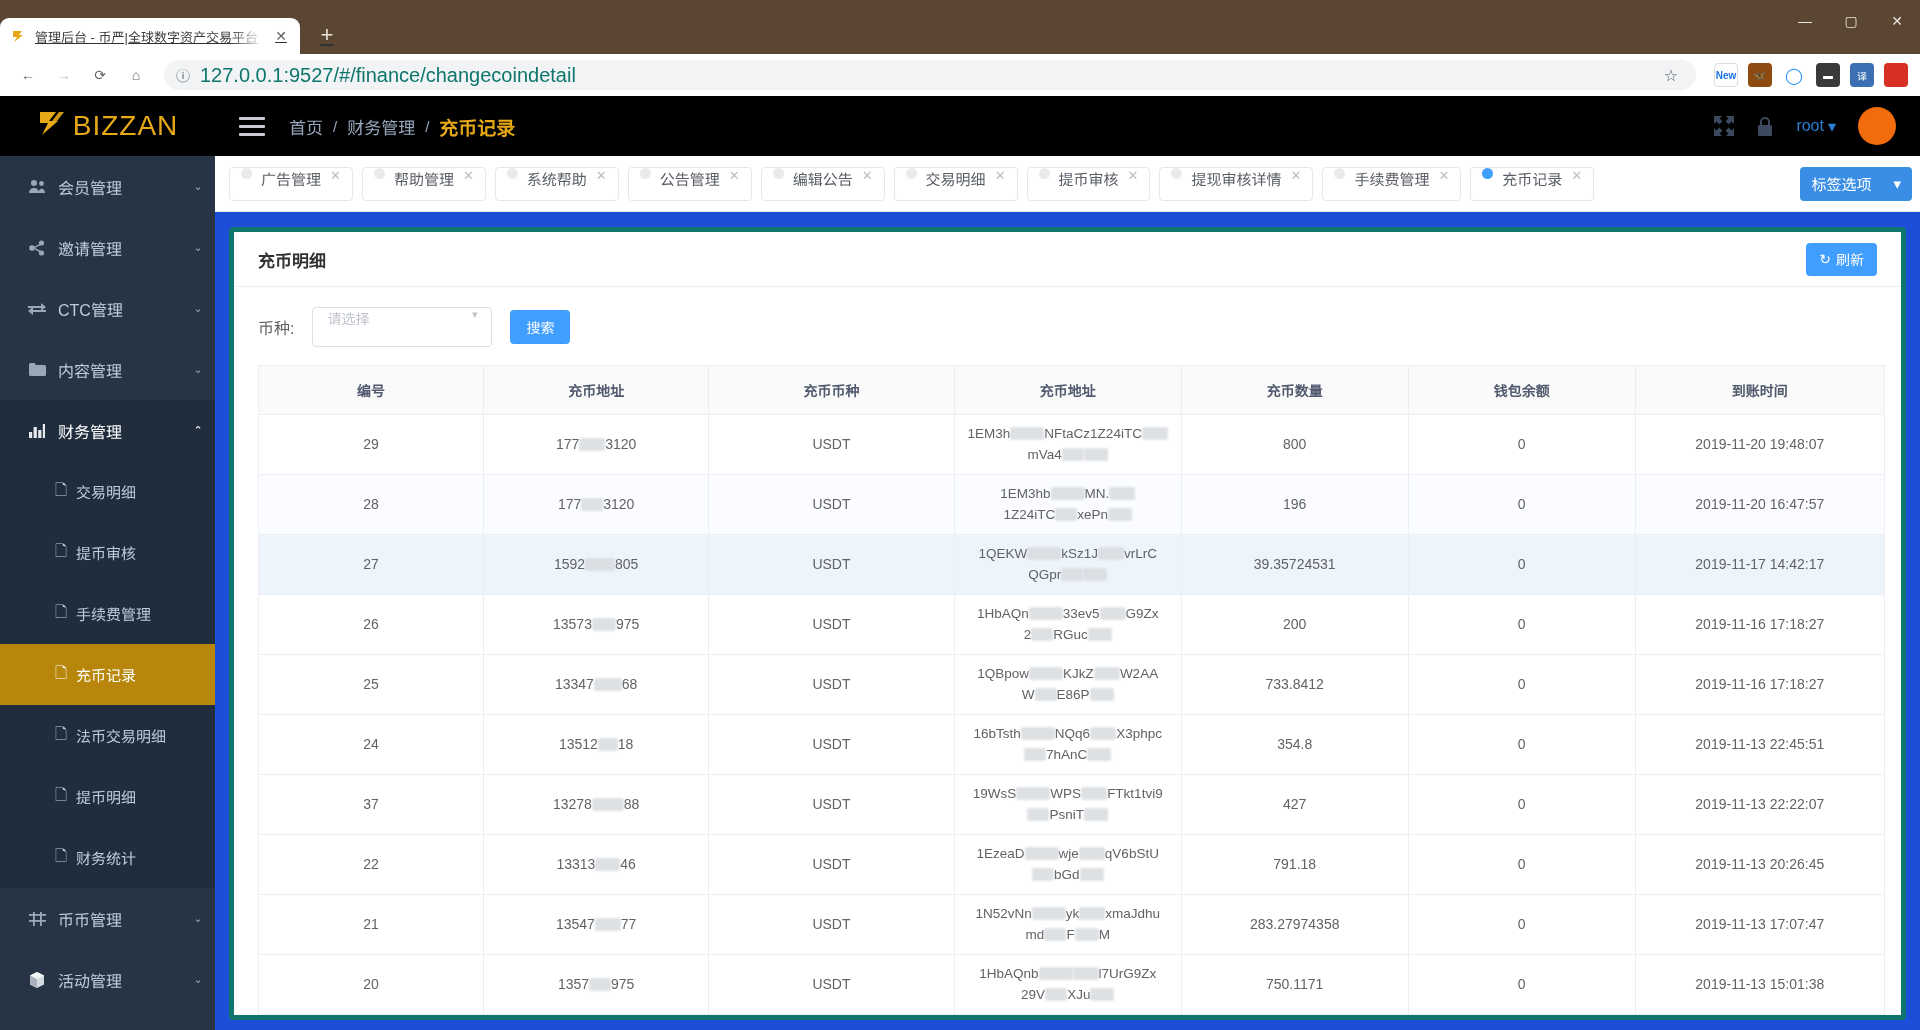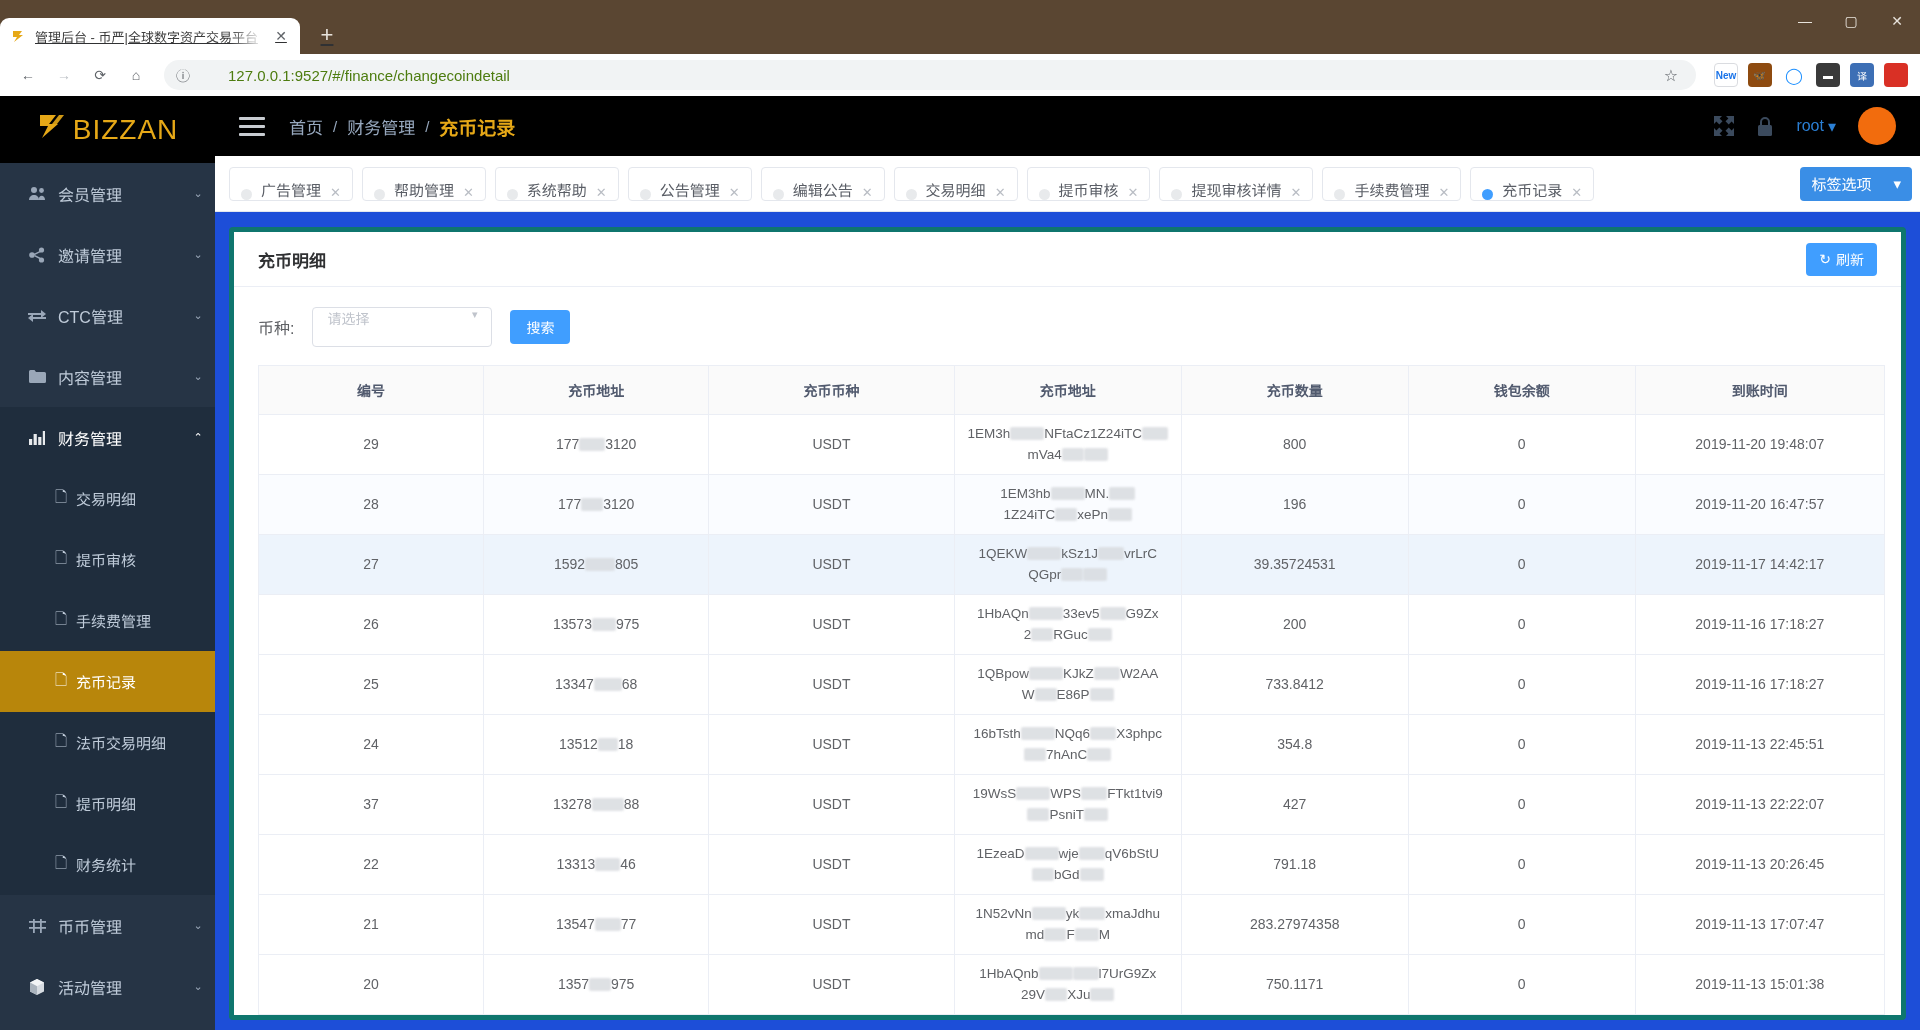--- a/index.html
+++ b/index.html
@@ -34,33 +34,33 @@
   .wincontrols { position:absolute; right:0; top:0; height:42px; display:flex; align-items:center; }
   .wincontrols div { width:46px; height:42px; display:flex; align-items:center; justify-content:center; color:#e8e3dc; }
 
   .omnibar { height:42px; background:#fff; display:flex; align-items:center; padding:0 12px; gap:4px; }
   .navbtn { width:32px; height:32px; display:flex; align-items:center; justify-content:center; color:#5f6368; }
   .navbtn.dim { color:#bdc1c6; }
   .urlbox {
     flex:1; height:30px; background:#f1f3f4; border-radius:16px; margin:0 8px;
     display:flex; align-items:center; padding:0 12px; gap:10px;
   }
-  .url-text { font-size:15px; color:#4d7c0f; white-space:nowrap;margin-left:28px; }
+  .url-text { font-size:20px; color:#0f766e; white-space:nowrap; }
   .star { width:26px; height:26px; display:flex; align-items:center; justify-content:center; color:#5f6368; font-size:16px; }
   .ext-icons { display:flex; align-items:center; gap:10px; padding-left:6px; }
   .ext-ic { width:24px; height:24px; border-radius:4px; display:flex; align-items:center; justify-content:center;
     font-size:10px; color:#fff; position:relative; }
 
   
   .app { display:flex; width:1920px; height:944px; }
 
   
   .sidebar { width:215px; flex:none; background:#263445; display:flex; flex-direction:column; }
   .logo {
-    height:67px; background:#000; display:flex; align-items:center; justify-content:center; gap:2px; flex:none;
+    height:60px; background:#000; display:flex; align-items:center; justify-content:center; gap:2px; flex:none;
   }
   .logo-mark { font-size:30px; font-weight:bold; color:#e6a817; letter-spacing:-2px; }
   .logo-text { font-size:28px; font-weight:500; color:#e6a817; letter-spacing:1px; }
   .menu { flex:1; overflow:hidden; }
   .mi {
     height:61px; display:flex; align-items:center; padding-left:28px; gap:12px;
     color:#bfcbd9; font-size:16px; cursor:pointer;
   }
   .mi .ic { width:18px; flex:none; display:flex; align-items:center; justify-content:center; color:#9aa7b8; }
   .mi .lbl { flex:1; }
@@ -88,21 +88,21 @@
   .username { color:#2b7fd4; font-size:16px; display:flex; align-items:center; gap:4px; }
   .avatar { width:38px; height:38px; border-radius:50%; background:#f26c0d; }
 
   
   .tagbar {
     height:56px; flex:none; background:#fff; border-bottom:1px solid #e4e7ed;
     display:flex; align-items:center; padding:0 8px 0 14px; gap:9px; position:relative;
   }
   .tag {
     height:34px; border:1px solid #e4e7ed; border-radius:4px; background:#fff;
-    display:flex; align-items:flex-end; gap:9px; padding:0 11px; font-size:15px; color:#5a5e66;
+    display:flex; align-items:flex-start; gap:9px; padding:0 11px; font-size:15px; color:#5a5e66;
     white-space:nowrap; cursor:pointer;
   }
   .tag .dot { width:11px; height:11px; border-radius:50%; background:#e8eaec; flex:none; }
   .tag.active .dot { background:#409eff; }
   .tag .x { color:#b9bdc4; font-size:13px; }
   .tagopts {
     margin-left:auto; height:34px; background:#3a8ee6; color:#fff; border-radius:4px;
     display:flex; align-items:center; gap:22px; padding:0 11px; font-size:15px; cursor:pointer;
   }
 

